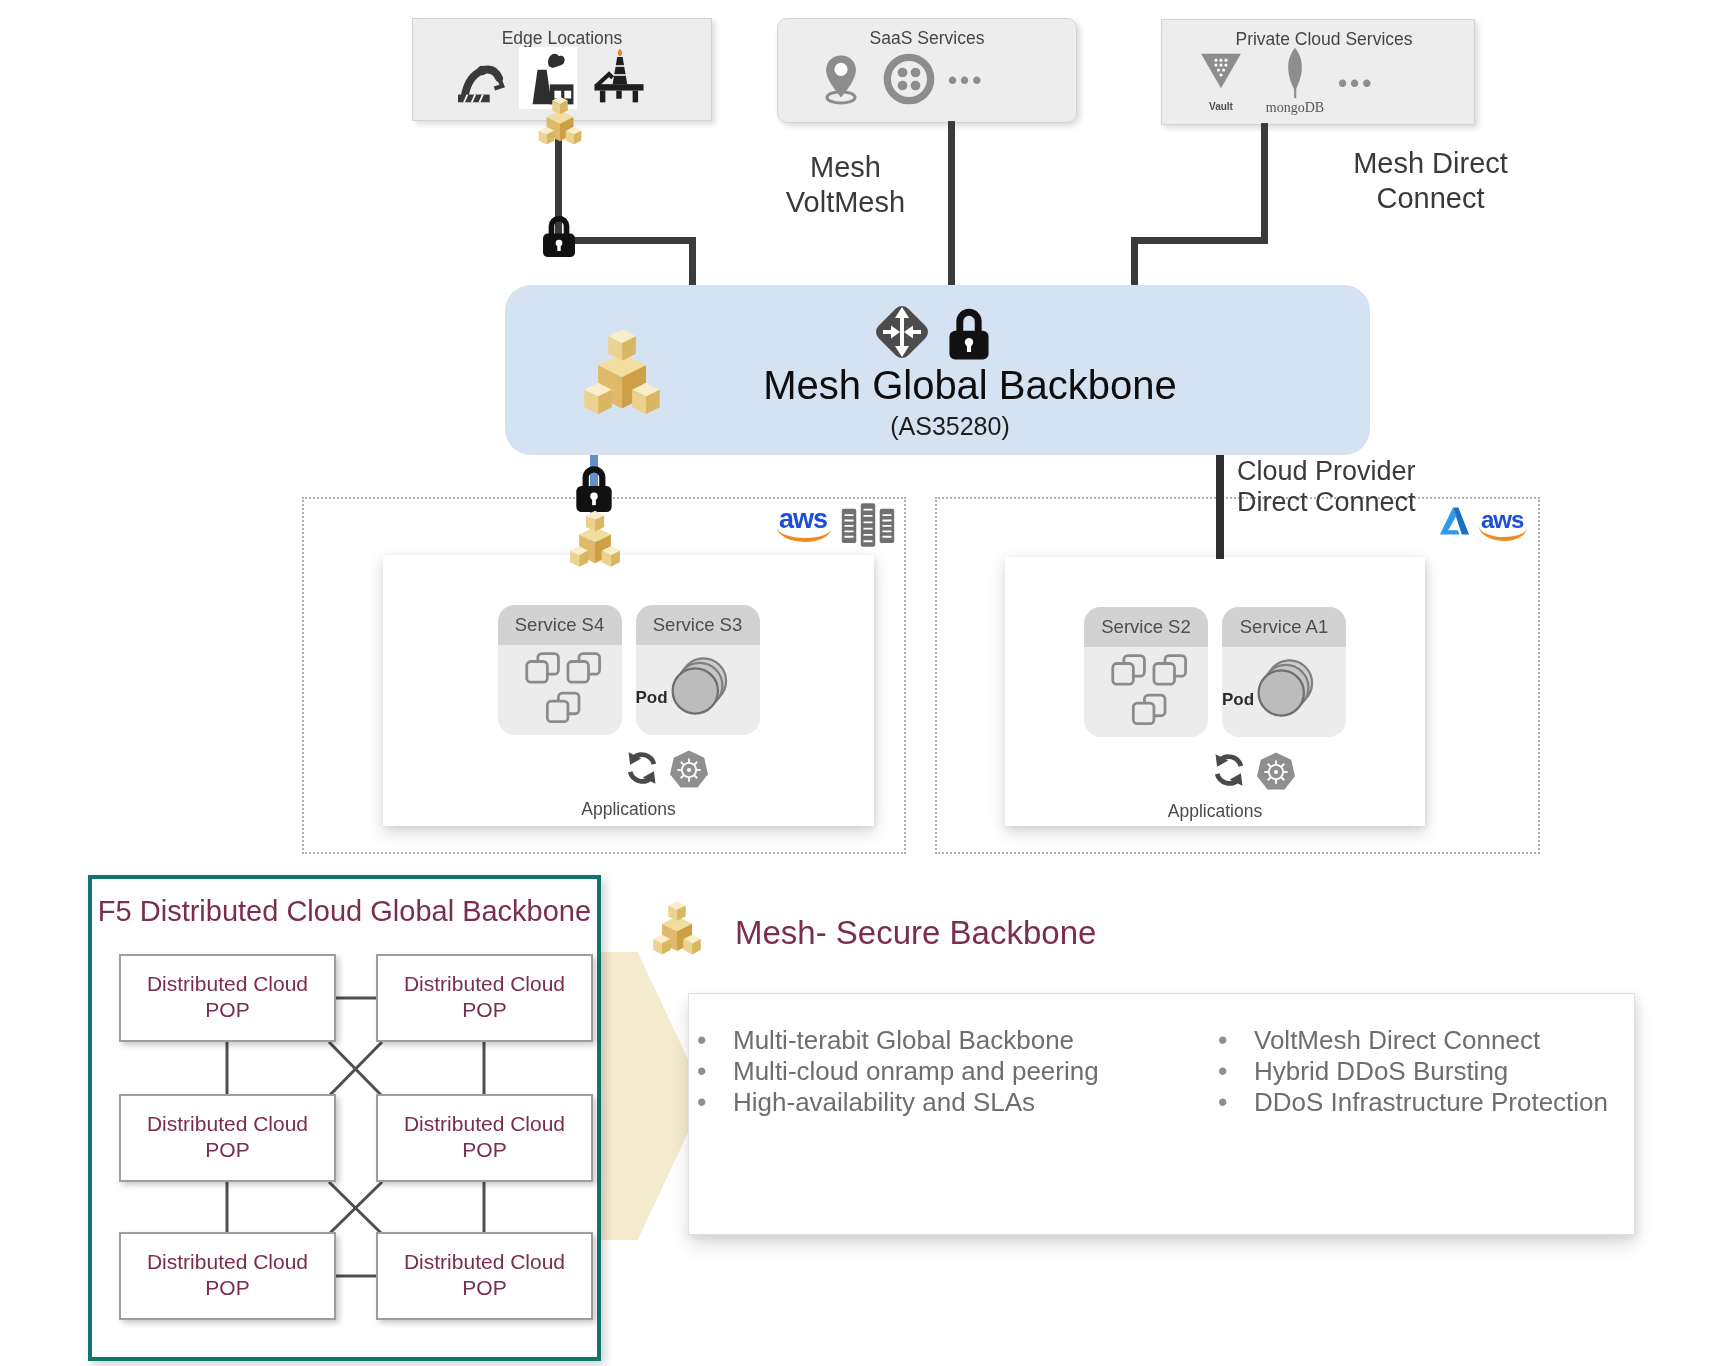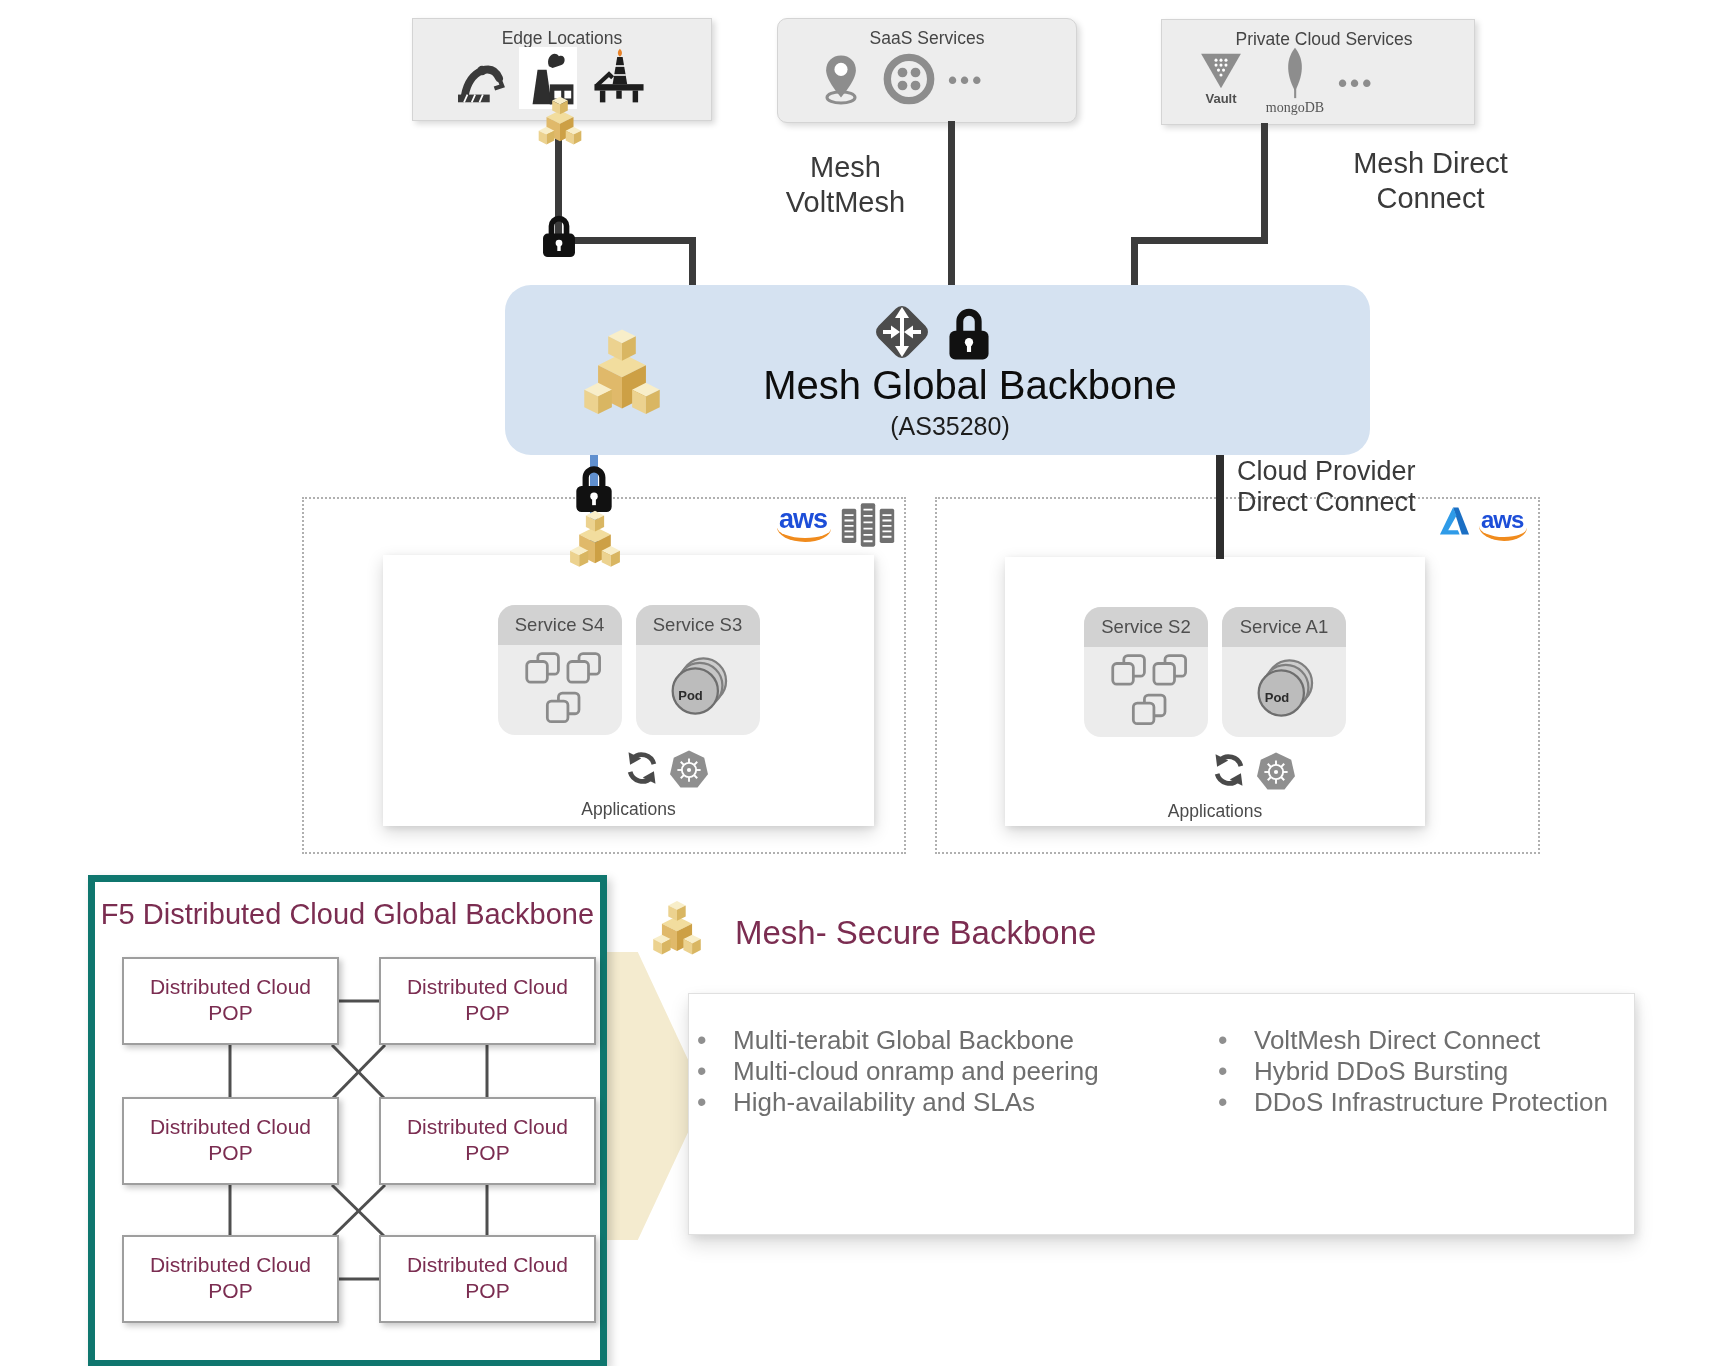--- a/index.html
+++ b/index.html
@@ -19,41 +19,41 @@
   .bb-title{position:absolute;left:600px;top:363px;width:740px;text-align:center;font-size:40px;color:#0d0d0d;}
   .bb-sub{position:absolute;left:600px;top:412px;width:700px;text-align:center;font-size:25px;color:#1d1d1d;}
   
   .dashed{position:absolute;border:2px dotted #b0b0b0;}
   
   .app-card{position:absolute;background:#fff;box-shadow:0 6px 16px rgba(0,0,0,.16),2px 2px 6px rgba(0,0,0,.08);z-index:1;}
   .chip-row{display:flex;justify-content:center;gap:14px;padding-top:50px;}
   .chip{width:124px;height:130px;border-radius:17px;background:#ececec;overflow:hidden;}
   .chip-head{height:40px;line-height:40px;background:#d2d2d2;text-align:center;font-size:18.5px;color:#4e4e4e;}
   .chip-body{height:90px;display:flex;align-items:center;justify-content:center;position:relative;}
-  .pod-label{position:absolute;left:0;right:14px;top:48%;text-align:center;font-size:13px;font-weight:bold;color:#2c2c2c;}
+  .pod-label{position:absolute;left:0;right:14px;top:48%;text-align:left;font-size:17px;font-weight:bold;color:#2c2c2c;}
   .card-icons{display:flex;justify-content:center;gap:7px;margin-top:14px;transform:translateX(38px);}
   .card-caption{text-align:center;font-size:17.5px;color:#4a4a4a;margin-top:8px;}
   
   .awslogo{position:absolute;display:inline-block;line-height:1;}
   .awstxt{font-weight:700;font-size:27px;color:#1d4ed8;letter-spacing:-1px;text-align:center;}
   .awsswoosh{position:absolute;left:-4%;right:-8%;bottom:-9px;height:13px;border-bottom:4px solid #f08b1d;border-radius:0 0 55% 60% / 0 0 90% 100%;}
   .awslogo.small .awstxt{font-size:24px;}
   
-  .f5-box{position:absolute;left:88px;top:875px;width:505px;height:478px;background:#fff;border:7px solid #0f766e;box-shadow:4px 4px 9px rgba(0,0,0,.18);z-index:2;}
+  .f5-box{position:absolute;left:88px;top:875px;width:505px;height:478px;background:#fff;border:4px solid #0f766e;box-shadow:4px 4px 9px rgba(0,0,0,.18);z-index:2;}
   .f5-title{position:absolute;left:0;top:16px;width:100%;text-align:center;font-size:29px;color:#7b2d51;}
   .pop{position:absolute;width:217px;height:88px;background:#fff;border:2px solid #9e9e9e;box-shadow:3px 3px 6px rgba(0,0,0,.22);text-align:center;font-size:21px;line-height:26px;color:#7b2d51;padding-top:15px;box-sizing:border-box;}
   .chevron{position:absolute;left:593px;top:952px;width:112px;height:288px;background:#f4ebcf;clip-path:polygon(0 0,40% 0,100% 50%,40% 100%,0 100%);z-index:0;}
   .sb-title{position:absolute;left:735px;top:914px;font-size:33px;color:#7b2d51;}
   .list-card{position:absolute;left:688px;top:993px;width:945px;height:240px;background:#fff;border:1px solid #e0e0e0;box-shadow:0 10px 18px rgba(0,0,0,.13),3px 3px 8px rgba(0,0,0,.08);z-index:1;}
   .bullet-col{position:absolute;display:flex;flex-direction:column;z-index:2;}
   .bullet-row{display:flex;align-items:flex-start;}
   .bullet-row::before{content:"•";width:36px;font-size:27px;color:#8f8f8f;flex:none;}
   .btxt{font-size:26px;color:#6e6e6e;}
   .dots{font-size:26px;font-weight:bold;letter-spacing:3px;color:#8d8d8d;}
-  .vault-label{display:block;text-align:center;font-size:13px;font-weight:bold;color:#4f4f4f;margin-top:1px;}
+  .vault-label{display:block;text-align:center;font-size:10px;font-weight:bold;color:#4f4f4f;margin-top:11px;}
   .mongo-label{display:block;text-align:center;font-size:14px;color:#555;font-family:"Liberation Serif", serif;margin-top:0px;}
   svg{display:block;}
 </style>
 </head>
 <body>
 
 <svg width="0" height="0" style="position:absolute" aria-hidden="true">
   <defs>
     <symbol id="i-cube" viewBox="0 0 100 102">
       <polygon points="50,34 76,47 50,60 24,47" fill="#f2dd9e"></polygon>

